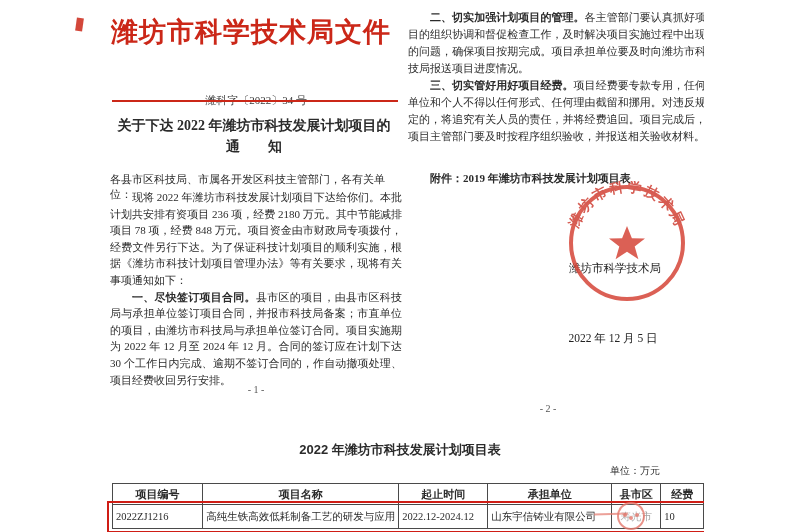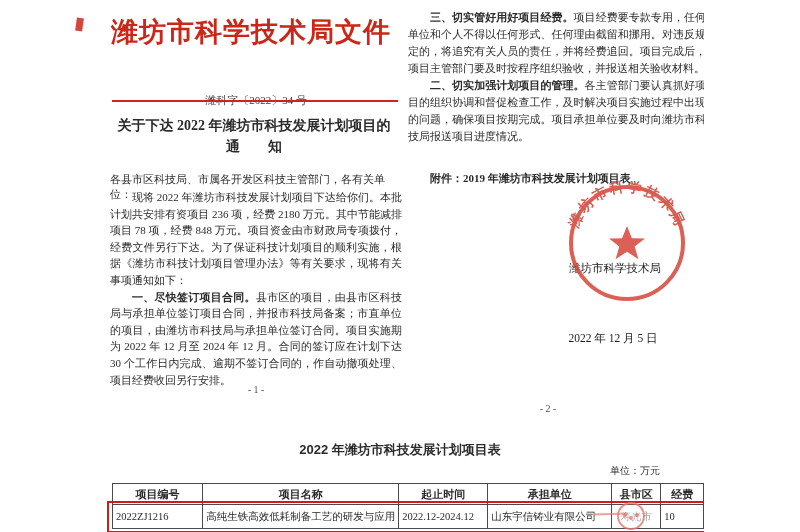--- a/index.html
+++ b/index.html
@@ -65,22 +65,22 @@
   <div class="abs salutation">各县市区科技局、市属各开发区科技主管部门，各有关单位：</div>
 
   <div class="abs left-body">
     <p>现将 2022 年潍坊市科技发展计划项目下达给你们。本批计划共安排有资项目 236 项，经费 2180 万元。其中节能减排项目 78 项，经费 848 万元。项目资金由市财政局专项拨付，经费文件另行下达。为了保证科技计划项目的顺利实施，根据《潍坊市科技计划项目管理办法》等有关要求，现将有关事项通知如下：</p>
     <p><span class="lead">一、尽快签订项目合同。</span><span>县市区的项目，由县市区科技局与承担单位签订项目合同，并报市科技局备案；市直单位的项目，由潍坊市科技局与承担单位签订合同。项目实施期为 2022 年 12 月至 2024 年 12 月。合同的签订应在计划下达 30 个工作日内完成、逾期不签订合同的，作自动撤项处理、项目经费收回另行安排。</span></p>
   </div>
 
   <div class="abs pagenum1">- 1 -</div>
 
   <div class="abs right-body">
+    <p><span class="lead">二、切实加强计划项目的管理。</span><span>各主管部门要认真抓好项目的组织协调和督促检查工作，及时解决项目实施过程中出现的问题，确保项目按期完成。项目承担单位要及时向潍坊市科技局报送项目进度情况。</span></p>
     <p><span class="lead">三、切实管好用好项目经费。</span><span>项目经费要专款专用，任何单位和个人不得以任何形式、任何理由截留和挪用。对违反规定的，将追究有关人员的责任，并将经费追回。项目完成后，项目主管部门要及时按程序组织验收，并报送相关验收材料。</span></p>
-    <p><span class="lead">二、切实加强计划项目的管理。</span><span>各主管部门要认真抓好项目的组织协调和督促检查工作，及时解决项目实施过程中出现的问题，确保项目按期完成。项目承担单位要及时向潍坊市科技局报送项目进度情况。</span></p>
   </div>
 
   <div class="abs attachment">附件：2019 年潍坊市科技发展计划项目表</div>
 
   <div class="abs issuer">潍坊市科学技术局</div>
   <div class="abs issue-date">2022 年 12 月 5 日</div>
 
   <svg class="abs seal" width="124" height="124" viewBox="0 0 124 124">
     <circle cx="62" cy="62" r="56" fill="none" stroke="#d6473a" stroke-width="4"></circle>
     <defs>

